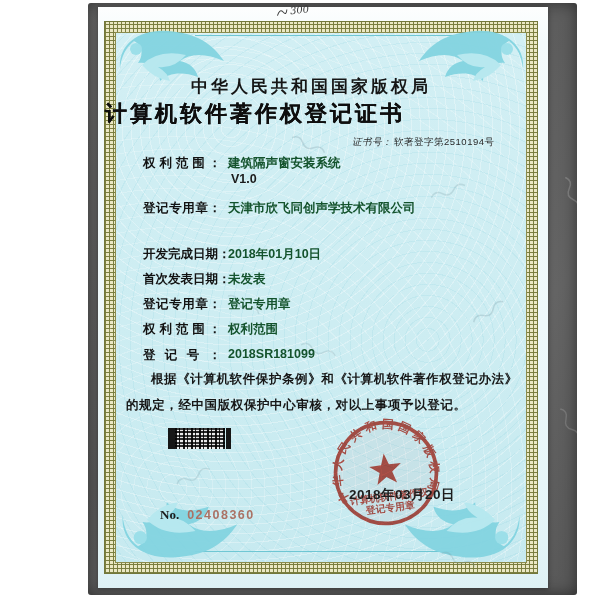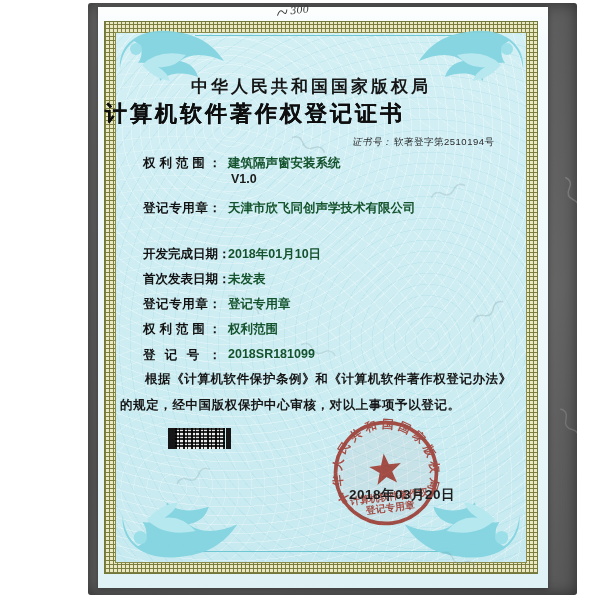--- a/index.html
+++ b/index.html
@@ -76,21 +76,21 @@
 
   .frow{position:absolute;left:143px;font-size:12.5px;color:#121212;white-space:nowrap;}
   .frow .lbl{
     display:inline-block;width:78px;font-weight:bold;
     text-align:justify;text-align-last:justify;vertical-align:top;
   }
   .frow .val{margin-left:7px;font-weight:600;color:#14532d;text-align:center;}
   .frow .val2{position:absolute;left:88px;top:17px;font-weight:600;color:#1b1b1b;}
 
   .statement{
-    position:absolute;left:120px;top:366px;width:396px;
+    position:absolute;left:126px;top:366px;width:396px;
     font-size:12.5px;line-height:26px;font-weight:600;color:#171717;
     text-indent:2em;letter-spacing:.6px;
   }
 
   .barcode{
     position:absolute;left:168px;top:428px;width:63px;height:21px;display:flex;
   }
   .bc-end{width:7px;background:#161616;}
   .bc-end.r{width:5px;margin-left:1px;}
   .bc-mid{
@@ -222,20 +222,23 @@
   </div>
 
   <div class="statement">根据《计算机软件保护条例》和《计算机软件著作权登记办法》的规定，经中国版权保护中心审核，对以上事项予以登记。</div>
 
   <div class="barcode">
     <div class="bc-end"></div>
     <div class="bc-mid"></div>
     <div class="bc-end r"></div>
   </div>
 
+  <div class="serial">
+    <span class="no-lbl">No.</span><span class="no-val">02408360</span>
+  </div>
 
   <svg class="seal" viewBox="0 0 120 120">
     <circle cx="60" cy="60" r="54" fill="rgba(205,65,50,0.05)" stroke="#c43b30" stroke-width="4"></circle>
     <path id="sealArc" d="M 19.7 86.1 A 48 48 0 1 1 100.3 86.1" fill="none"></path>
     <text font-size="12.5" fill="#c43b30" font-weight="bold" letter-spacing="4.5">
       <textPath href="#sealArc" startOffset="1%">中华人民共和国国家版权局</textPath>
     </text>
     <polygon points="60,39 64.2,51.2 77.1,51.4 66.8,59.2 70.6,71.6 60,64.2 49.4,71.6 53.2,59.2 42.9,51.4 55.8,51.2" fill="#c43b30"></polygon>
     <text x="60" y="89" text-anchor="middle" font-size="10.5" font-weight="bold" fill="#c43b30">计算机软件著作权</text>
     <text x="60" y="101" text-anchor="middle" font-size="10.5" font-weight="bold" fill="#c43b30">登记专用章</text>

